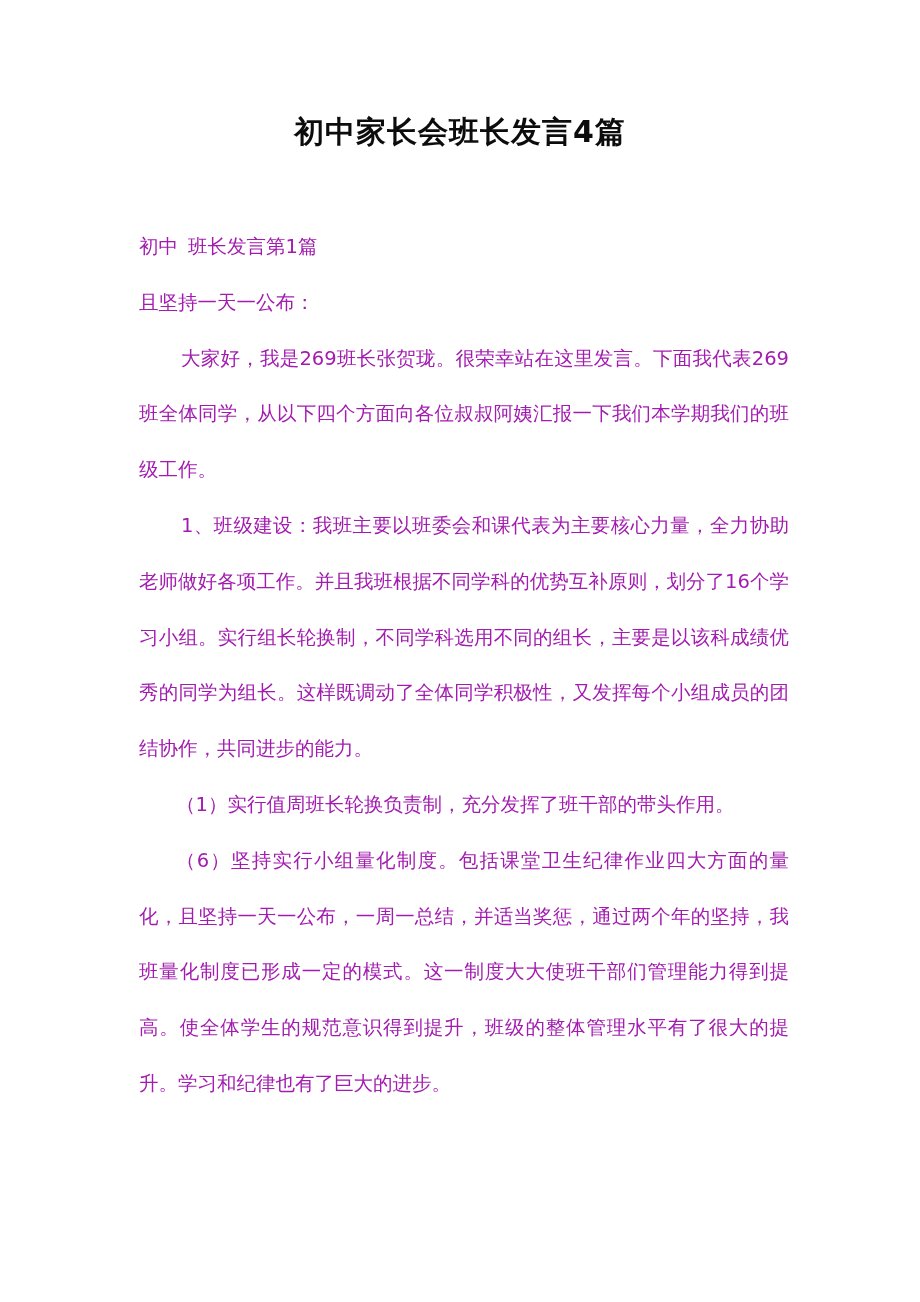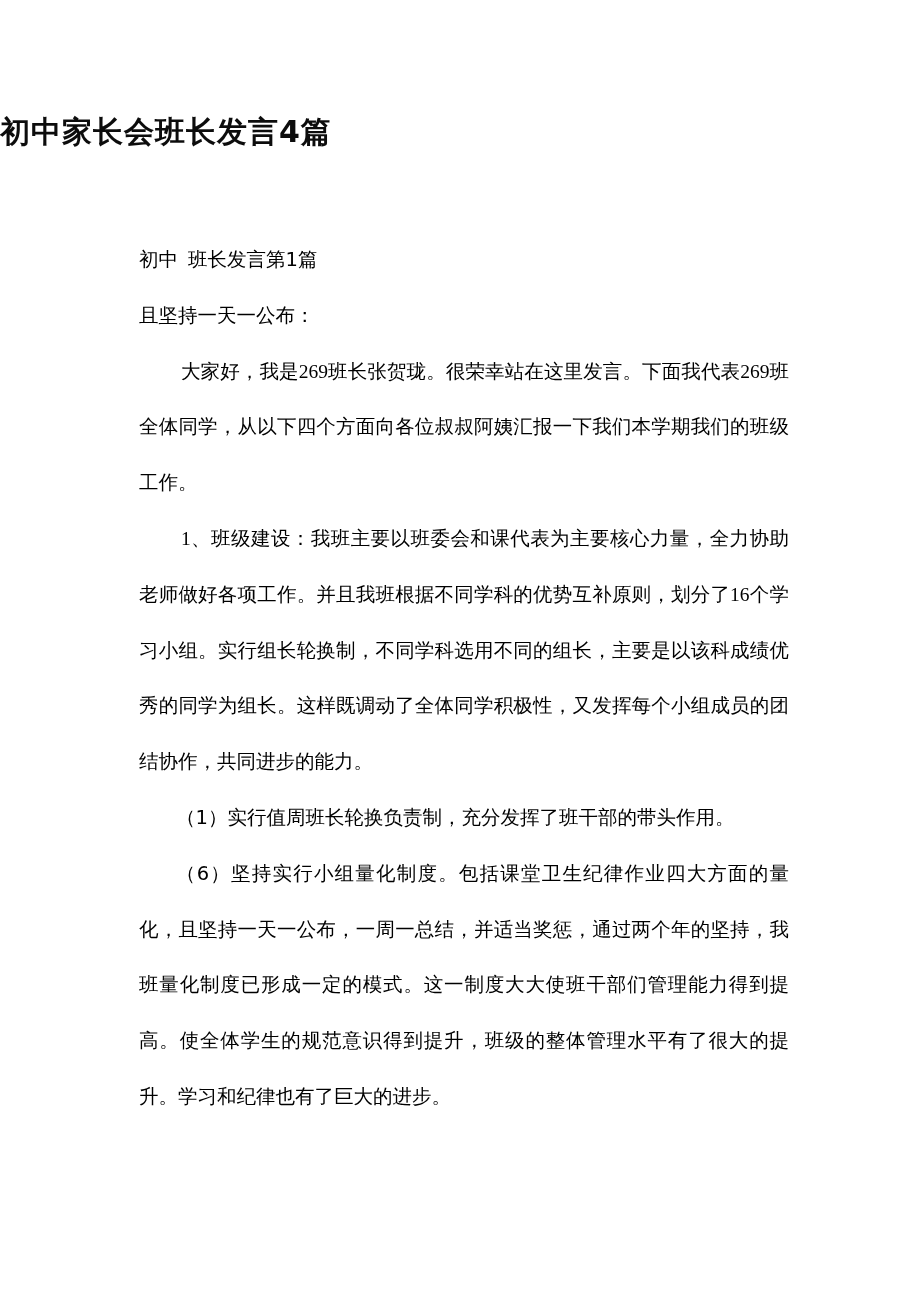--- a/index.html
+++ b/index.html
@@ -20,46 +20,45 @@
       left: 0; top: 0;
       width: 920px;
       height: 1302px;
       background: #ffffff;
     }
     .title {
       position: absolute;
       left: 0;
       width: 920px;
       top: 112px;
-      text-align: left;
+      text-align: center;
       font-size: 30px;
       font-weight: bold;
       letter-spacing: 1px;
       line-height: 40px;
       color: #0c0c0c;
       margin: 0;
     }
     .body-text {
       position: absolute;
       left: 139px;
       width: 650px;
-      top: 232px;
+      top: 219px;
       font-size: 19.5px;
       line-height: 55.8px;
-      color: #000000;
+      color: #a21caf;
       text-align: justify;
       text-justify: inter-ideograph;
     }
     .body-text p {
       margin: 0;
       padding: 0;
     }
     .indent {
       text-indent: 2.15em;
-      font-family: Liberation Serif, serif;
     }
     .indent-sm {
       text-indent: 1.9em;
     }
     .subtitle .gap {
       display: inline-block;
       width: 10px;
     }
   </style>
 </head>

